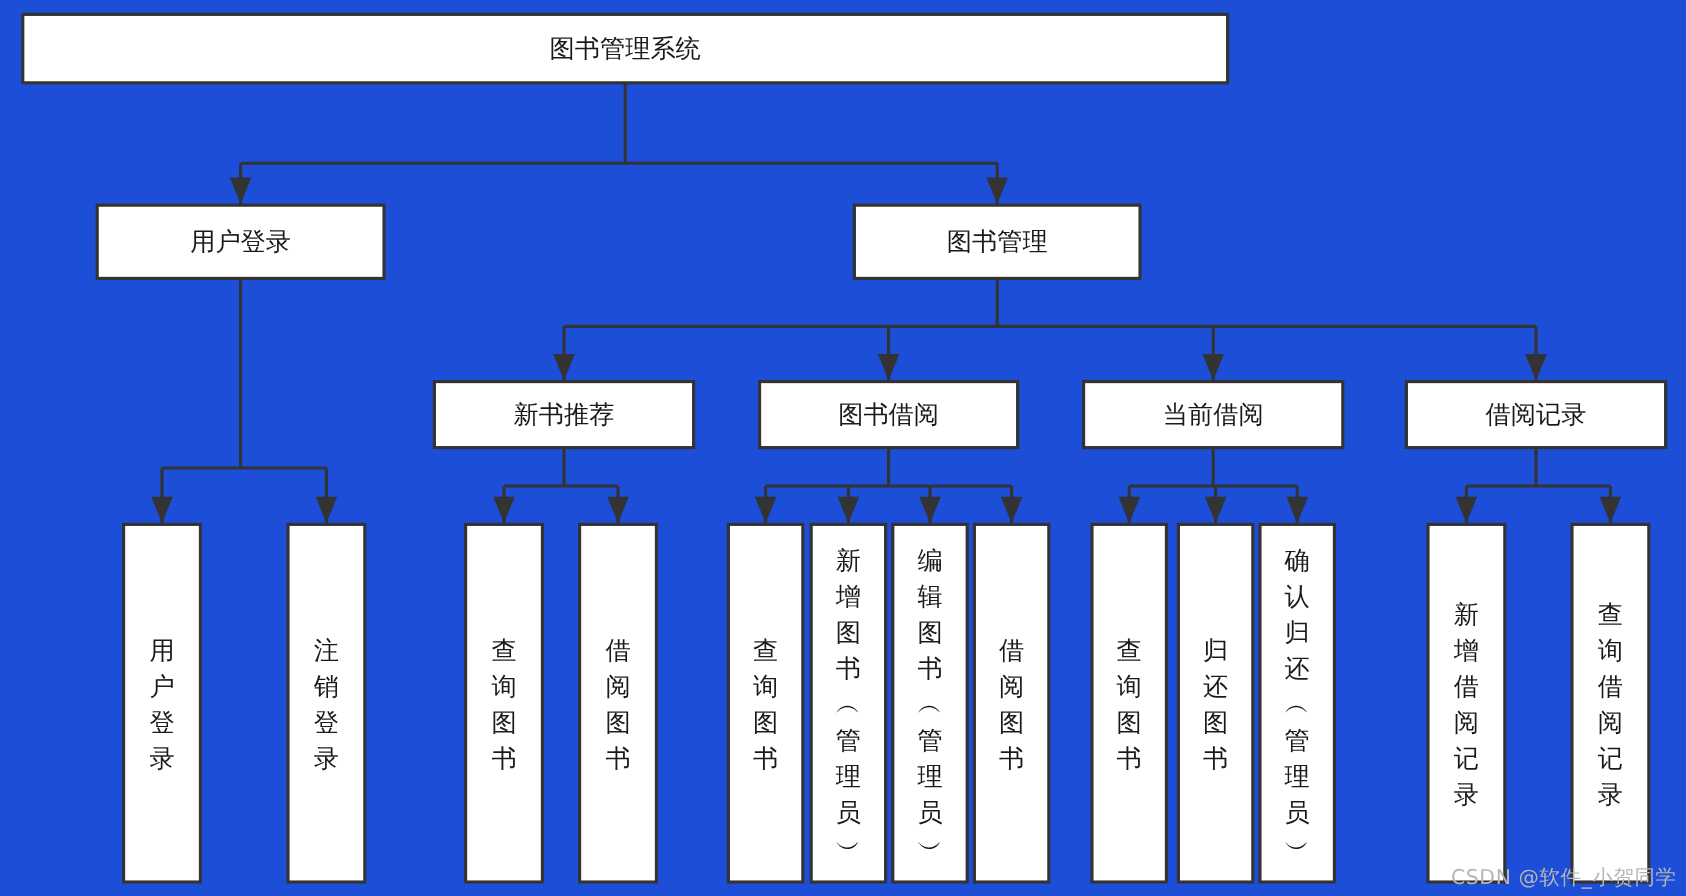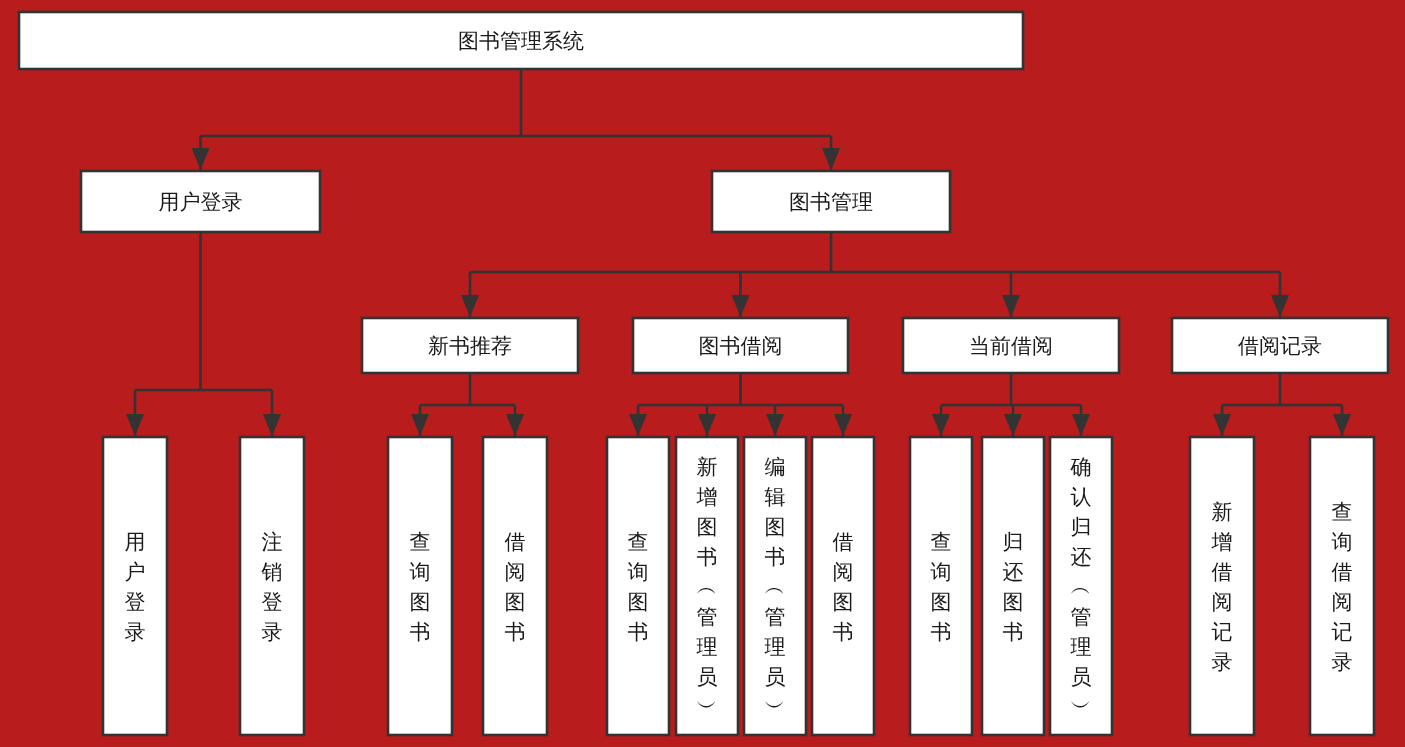--- a/index.html
+++ b/index.html
@@ -10,21 +10,21 @@
   body {
     width: 1405px;
     height: 747px;
     font-family: "DejaVu Sans", "Liberation Sans", sans-serif;
     overflow: hidden;
   }
   #diagram-root {
     position: relative;
     width: 1405px;
     height: 747px;
-    background: #b91c1c;
+    background: #1d4ed8;
   }
   svg.flow {
     position: absolute;
     left: 0;
     top: 0;
     width: 1405px;
     height: 747px;
   }
   .node-rect {
     fill: #ffffff;
@@ -215,13 +215,14 @@
         <g>
           <rect x="1190" y="437" width="64" height="298" class="node-rect"></rect>
           <text x="1222" y="0" class="node-label-v"><tspan x="1222" y="519.4">新</tspan><tspan x="1222" y="549.4">增</tspan><tspan x="1222" y="579.4">借</tspan><tspan x="1222" y="609.4">阅</tspan><tspan x="1222" y="639.4">记</tspan><tspan x="1222" y="669.4">录</tspan></text>
         </g>
         <g>
           <rect x="1310" y="437" width="64" height="298" class="node-rect"></rect>
           <text x="1342" y="0" class="node-label-v"><tspan x="1342" y="519.4">查</tspan><tspan x="1342" y="549.4">询</tspan><tspan x="1342" y="579.4">借</tspan><tspan x="1342" y="609.4">阅</tspan><tspan x="1342" y="639.4">记</tspan><tspan x="1342" y="669.4">录</tspan></text>
         </g>
       </g>
   </svg>
+  <div class="watermark">CSDN @软件_小贺同学</div>
 </div>
 
 </body></html>

